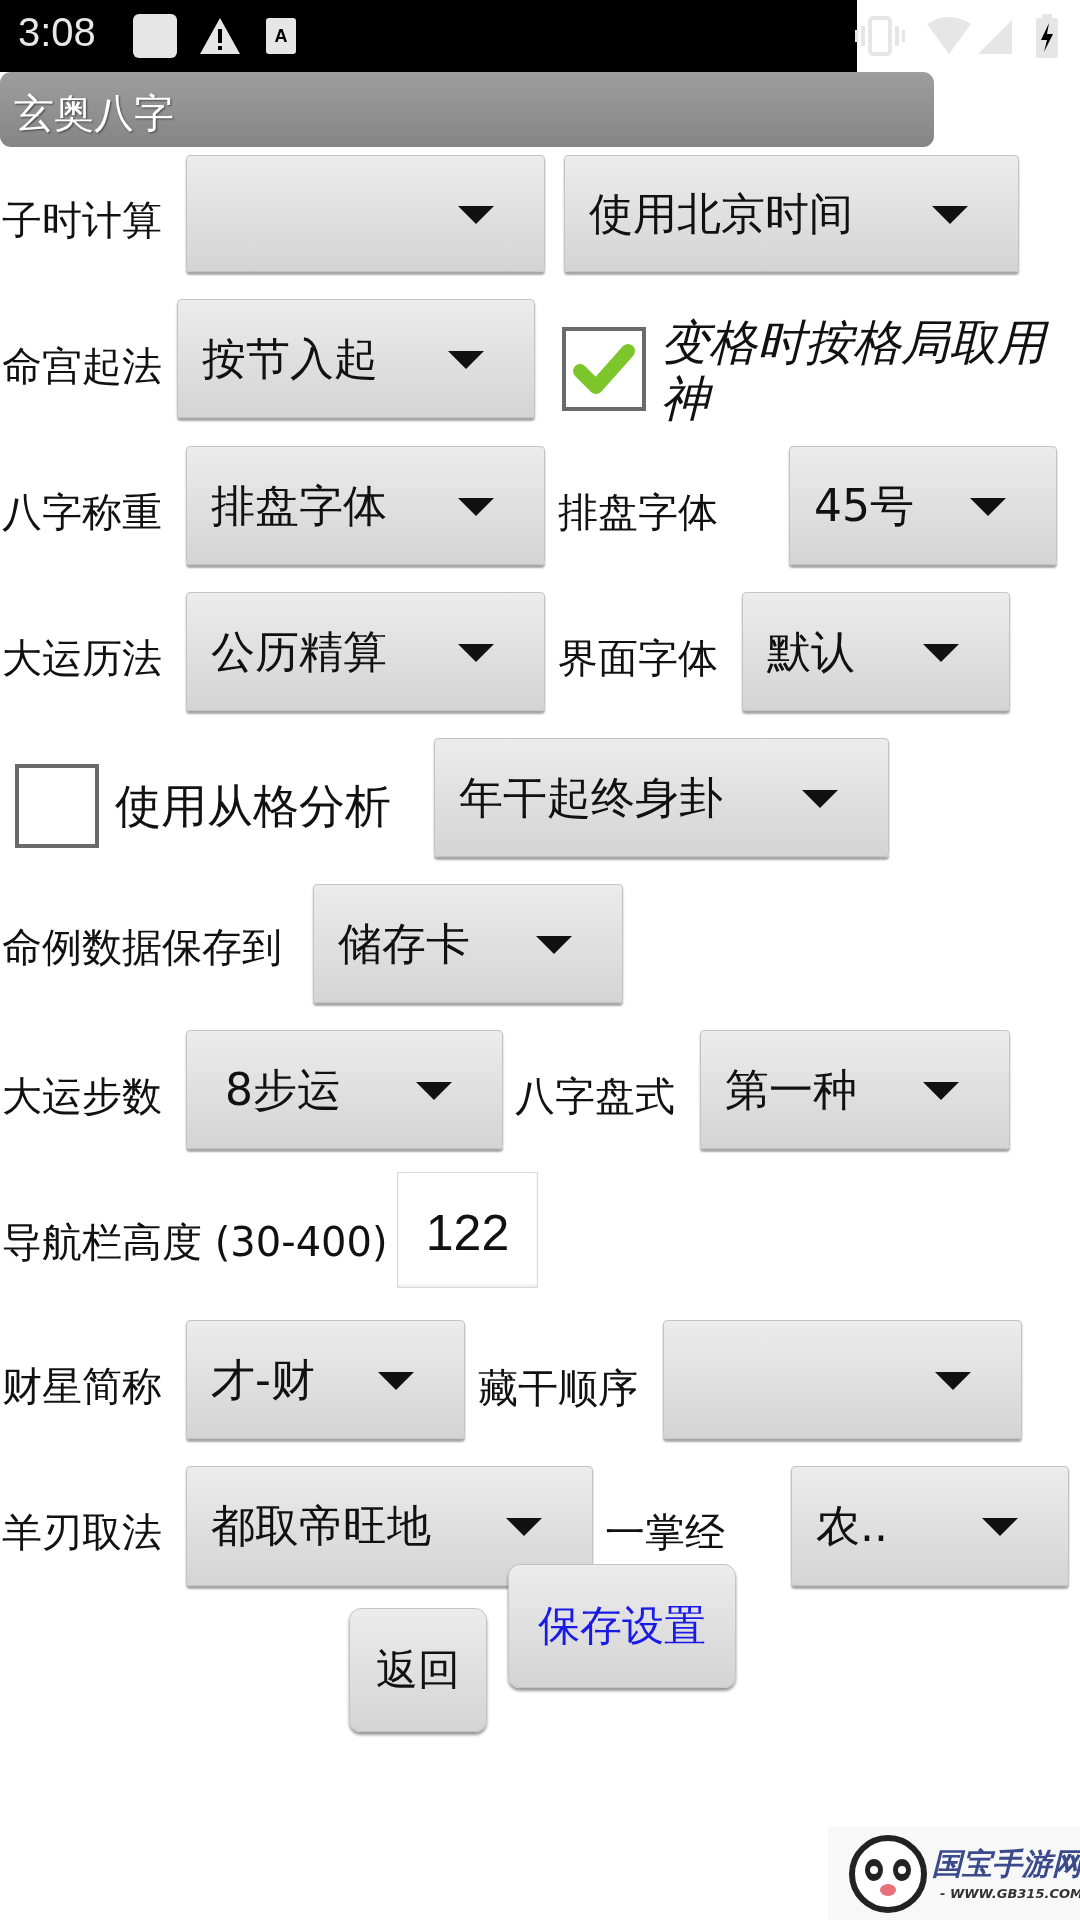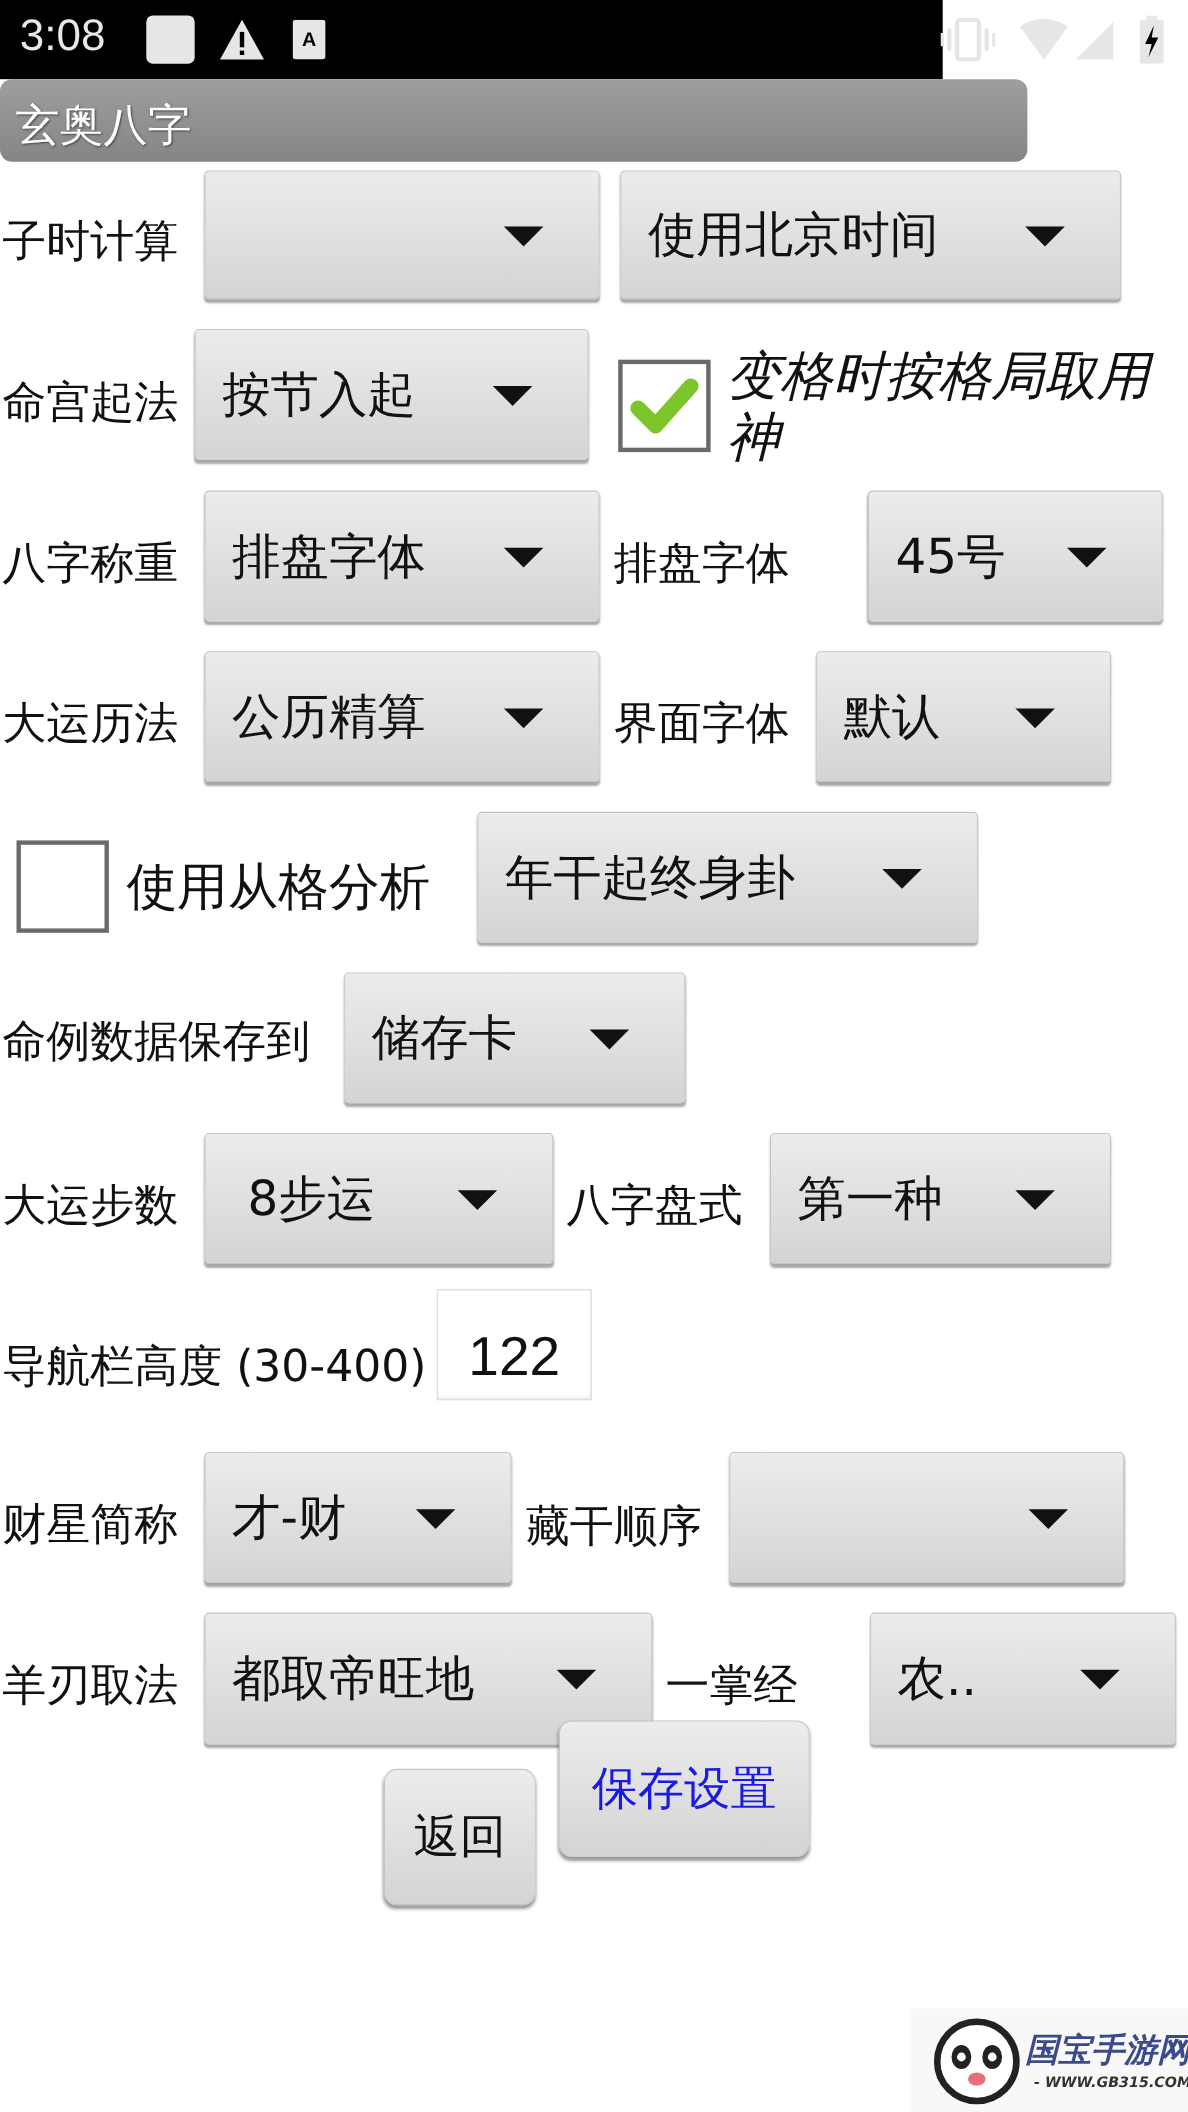--- a/index.html
+++ b/index.html
@@ -144,21 +144,21 @@
   <span class="val" style="left:38px;">8步运</span>
   <span class="arrow"></span>
 </div>
 <span class="label" style="left:515px;top:1076px;">八字盘式</span>
 <div class="spinner" style="left:700px;top:1030px;width:310px;height:119px;">
   <span class="val">第一种</span>
   <span class="arrow"></span>
 </div>
 
 <span class="label" style="left:2px;top:1222px;">导航栏高度 (30-400)</span>
-<div class="numinput" style="left:397px;top:1172px;width:141px;height:101px;">122</div>
+<div class="numinput" style="left:397px;top:1172px;width:141px;height:116px;">122</div>
 
 <span class="label" style="left:2px;top:1366px;">财星简称</span>
 <div class="spinner" style="left:186px;top:1320px;width:279px;height:119px;">
   <span class="val">才-财</span>
   <span class="arrow"></span>
 </div>
 <span class="label" style="left:478px;top:1368px;">藏干顺序</span>
 <div class="spinner" style="left:663px;top:1320px;width:359px;height:119px;">
   <span class="arrow"></span>
 </div>

